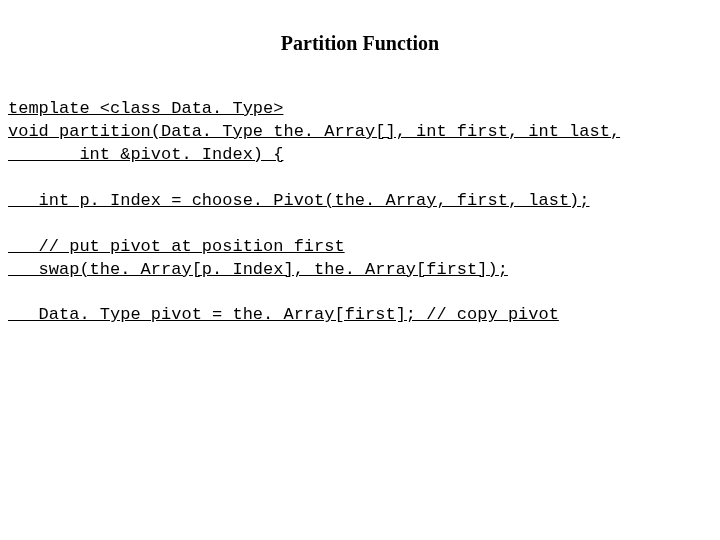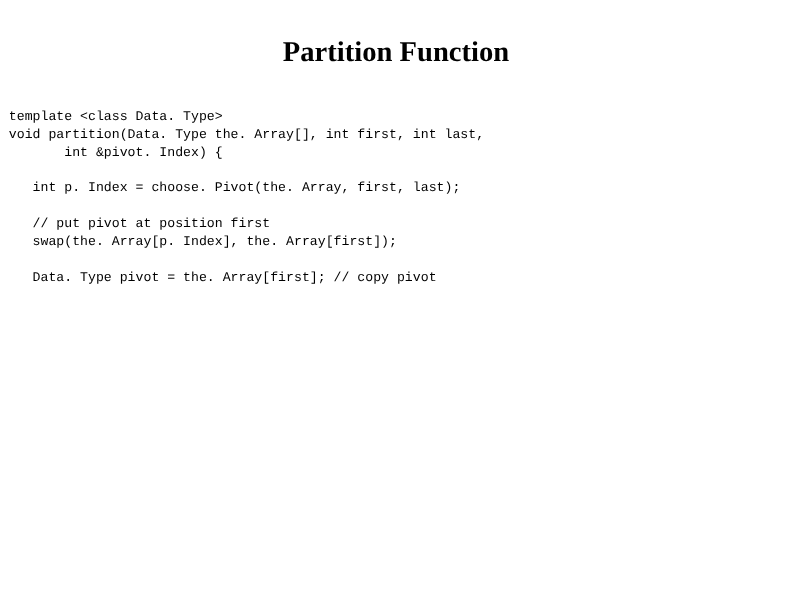--- a/index.html
+++ b/index.html
@@ -5,31 +5,32 @@
     body {
       margin: 0;
       padding: 0;
       width: 720px;
       height: 540px;
       background: white;
       font-family: "Times New Roman", serif;
     }
     .title {
       text-align: center;
-      font-size: 26px;
+      font-size: 20px;
       font-weight: bold;
       margin-top: 32px;
       margin-bottom: 20px;
     }
     .code-block {
       font-family: "Courier New", monospace;
-      font-size: 12px;
+      font-size: 17px;
       white-space: pre;
       line-height: 1.35;
       padding-left: 8px;
+      text-decoration: underline;
     }
   </style>
 </head>
 <body>
 
 <div class="title">Partition Function</div>
 
 <div class="code-block">
 <span>template &lt;class Data. Type&gt;</span>
 <span>void partition(Data. Type the. Array[], int first, int last,</span>

